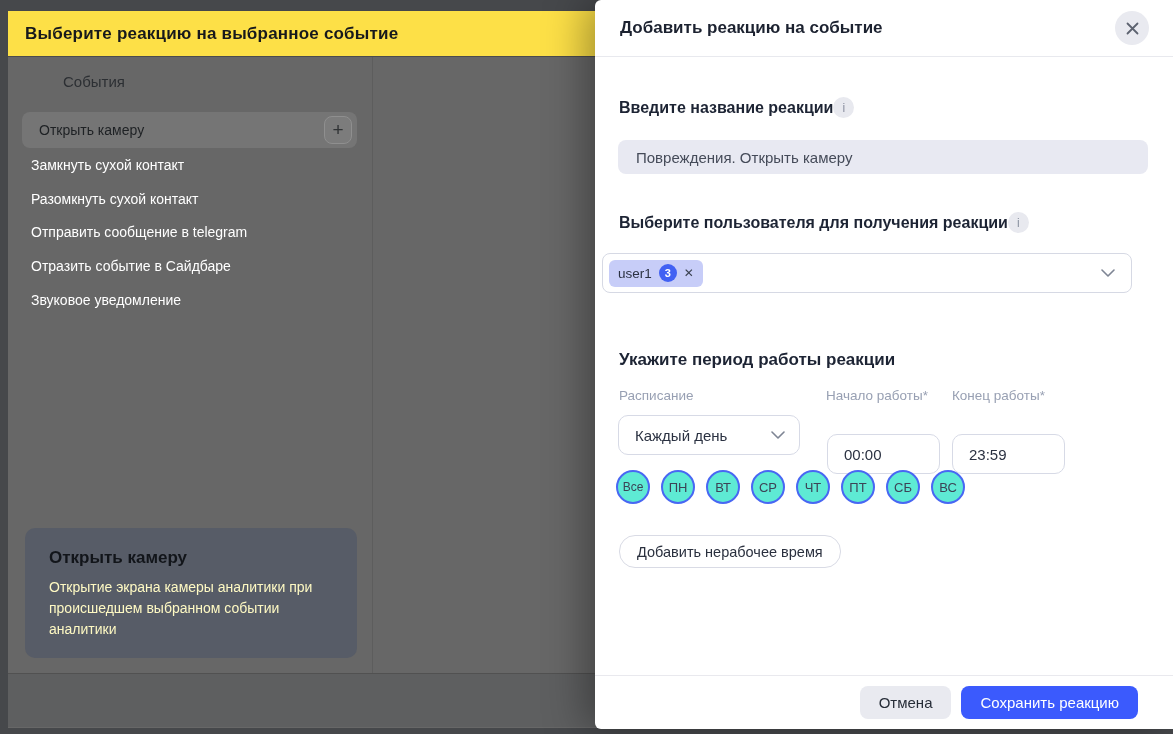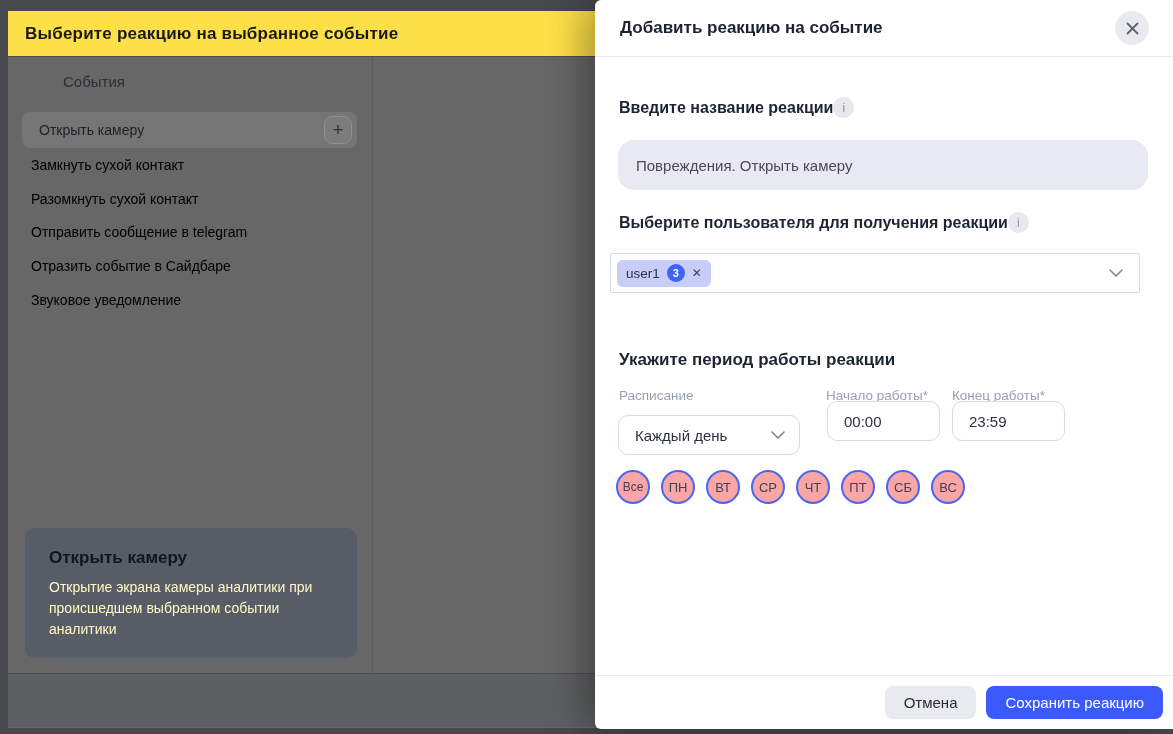--- a/index.html
+++ b/index.html
@@ -10,57 +10,57 @@
   .bg-page { position:absolute; left:8px; top:11px; right:0; height:717px; background:#676767; }
   .bg-header { height:46px; background:#fde047; border-bottom:1px solid #4c4c4c; display:flex; align-items:center; padding-left:17px; }
   .bg-title { font-size:17px; font-weight:700; color:#17191c; letter-spacing:.2px; }
   .bg-body { position:relative; height:616px; }
   .bg-leftcol { position:absolute; left:0; top:0; bottom:0; width:365px; border-right:1px solid #5d5d5d; }
   .bg-section-title { position:absolute; left:16px; top:16px; font-size:15px; color:#2c2f33;margin-left:39px; }
   .ev-selected { position:absolute; left:14px; top:55px; width:335px; height:36px; background:#757575; border-radius:8px; display:flex; align-items:center; justify-content:space-between; padding:0 5px 0 17px; cursor:pointer; }
   .ev-selected-label { font-size:14px; color:#1e2124; }
   .plus-btn { width:28px; height:28px; border:1px solid #8f8f8f; background:#7c7c7c; border-radius:8px; display:flex; align-items:center; justify-content:center; cursor:pointer; }
   .plus-glyph { font-size:19px; line-height:19px; font-weight:400; color:#303335; margin-top:-2px; }
-  .ev-item { position:absolute; left:23px; height:20px; line-height:20px; font-size:14px; color:#000000; cursor:pointer; white-space:nowrap; }
+  .ev-item { position:absolute; left:23px; height:20px; line-height:20px; font-size:14px; color:#ffffff; cursor:pointer; white-space:nowrap; }
   .detail-card { position:absolute; left:17px; top:471px; width:332px; height:130px; background:#575c67; border-radius:10px; padding:20px 24px 0 24px; }
   .detail-card-title { font-size:17px; font-weight:700; color:#12151a; margin-bottom:9px; }
   .detail-card-text { font-size:14px; line-height:21px; color:#fef9c3; width:282px; }
   .bg-footer { height:54px; background:#5e5f60; border-top:1px solid #515151; }
 
   
   .modal { position:absolute; left:595px; top:0; width:578px; height:729px; background:#ffffff; border-radius:6px 0 0 6px; box-shadow:-10px 0 40px rgba(0,0,0,.35); z-index:5; }
   .m-header { height:57px; border-bottom:1px solid #e8e9ee; display:flex; align-items:center; justify-content:space-between; padding:0 24px 0 25px; }
   .m-title { font-size:17px; font-weight:700; color:#1c2230; }
   .close-btn { width:34px; height:34px; border-radius:50%; background:#e9eaf0; border:none; display:flex; align-items:center; justify-content:center; cursor:pointer; }
   .m-body { position:relative; height:618px; }
 
   .label-row { position:absolute; left:24px; display:flex; align-items:center; gap:0; }
   .m-label { font-size:16px; font-weight:600; color:#1d2434; }
   .info-icon { width:21px; height:21px; border-radius:50%; background:#e8e9ef; color:#8a90a0; font-size:12px; display:flex; align-items:center; justify-content:center; cursor:pointer; }
 
-  .name-input { position:absolute; left:23px; top:83px; width:530px; height:50px; background:#e8e9f2; border:none; border-radius:16px; padding:0 18px; font-size:15px; color:#454b59; outline:none; }
+  .name-input { position:absolute; left:23px; top:83px; width:530px; height:34px; background:#e8e9f2; border:none; border-radius:8px; padding:0 18px; font-size:15px; color:#454b59; outline:none; }
 
-  .user-select { position:absolute; left:15px; top:196px; width:530px; height:40px; background:#fff; border:1px solid #d6d9e4; border-radius:2px; display:flex; align-items:center; padding:0 44px 0 6px; cursor:pointer; }
+  .user-select { position:absolute; left:7px; top:196px; width:530px; height:40px; background:#fff; border:1px solid #d6d9e4; border-radius:8px; display:flex; align-items:center; padding:0 44px 0 6px; cursor:pointer; }
   .chip { height:27px; background:#c7cdf8; border-radius:6px; display:flex; align-items:center; gap:7px; padding:0 9px; }
   .chip-label { font-size:13.5px; color:#2b3242; }
   .chip-badge { width:18px; height:18px; border-radius:50%; background:#4161f3; color:#fff; font-size:11px; font-weight:700; display:flex; align-items:center; justify-content:center; }
   .chip-remove { font-size:12px; color:#3a4150; cursor:pointer; line-height:12px; }
   .sel-chevron { position:absolute; right:16px; top:50%; transform:translateY(-50%); }
 
   .section-title { position:absolute; left:24px; top:293px; font-size:17px; font-weight:700; color:#1d2434; }
   .field-label { position:absolute; top:331px; font-size:13.5px; color:#98a0b3; }
   .schedule-select { position:absolute; left:23px; top:358px; width:182px; height:40px; background:#fff; border:1px solid #d7dae6; border-radius:10px; display:flex; align-items:center; padding:0 36px 0 16px; font-size:15px; color:#2b3242; cursor:pointer; }
-  .time-input { position:absolute; top:344px; width:113px; height:40px; background:#fff; border:1px solid #d7dae6; border-radius:10px; padding:0 0 0 16px; font-size:15px; color:#2b3242; outline:none; }
+  .time-input { position:absolute; top:377px; width:113px; height:40px; background:#fff; border:1px solid #d7dae6; border-radius:10px; padding:0 0 0 16px; font-size:15px; color:#2b3242; outline:none; }
 
   .days-row { position:absolute; left:21px; top:413px; display:flex; gap:11px; }
-  .day-chip { width:34px; height:34px; border:2px solid #4867f3; border-radius:50%; background:#fca5a5; display:flex; align-items:center; justify-content:center; font-size:13px; color:#3c4356; cursor:pointer; }
+  .day-chip { width:34px; height:34px; border:2px solid #4867f3; border-radius:50%; background:#5eead4; display:flex; align-items:center; justify-content:center; font-size:13px; color:#3c4356; cursor:pointer; }
 
   .add-downtime-btn { position:absolute; left:24px; top:478px; height:33px; padding:0 17px; background:#fff; border:1px solid #d9dbe5; border-radius:16px; font-size:14.5px; color:#2a303e; cursor:pointer; }
 
-  .m-footer { height:54px; border-top:1px solid #e9e9ee; display:flex; align-items:center; justify-content:flex-end; gap:10px; padding-right:10px; }
+  .m-footer { height:54px; border-top:1px solid #e9e9ee; display:flex; align-items:center; justify-content:flex-end; gap:10px; padding-right:35px; }
   .btn { height:33px; border:none; border-radius:8px; font-size:15px; padding:0 19px; cursor:pointer; }
   .btn-cancel { background:#e9eaf0; color:#272d38; }
   .btn-save { background:#3b5afd; color:#ffffff; }
 </style>
 </head>
 <body>
 
 <div class="bg-page">
   <div class="bg-header">
     <span class="bg-title">Выберите реакцию на выбранное событие</span>
@@ -143,19 +143,20 @@
       <span class="day-chip" style="font-size:12px">Все</span>
       <span class="day-chip">ПН</span>
       <span class="day-chip">ВТ</span>
       <span class="day-chip">СР</span>
       <span class="day-chip">ЧТ</span>
       <span class="day-chip">ПТ</span>
       <span class="day-chip">СБ</span>
       <span class="day-chip">ВС</span>
     </div>
 
+    <button class="add-downtime-btn">Добавить нерабочее время</button>
   </div>
 
   <div class="m-footer">
     <button class="btn btn-cancel">Отмена</button>
     <button class="btn btn-save">Сохранить реакцию</button>
   </div>
 </div>
 
 </body></html>

